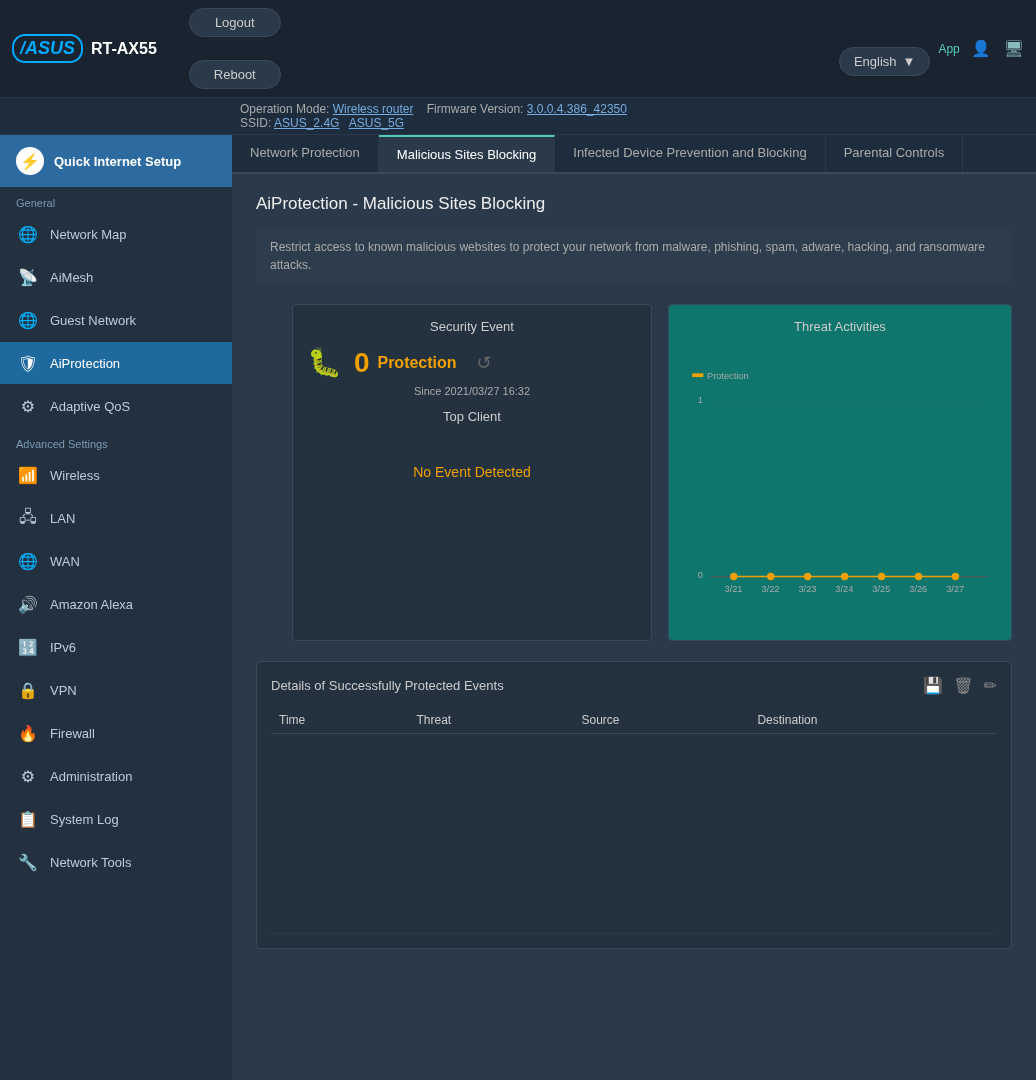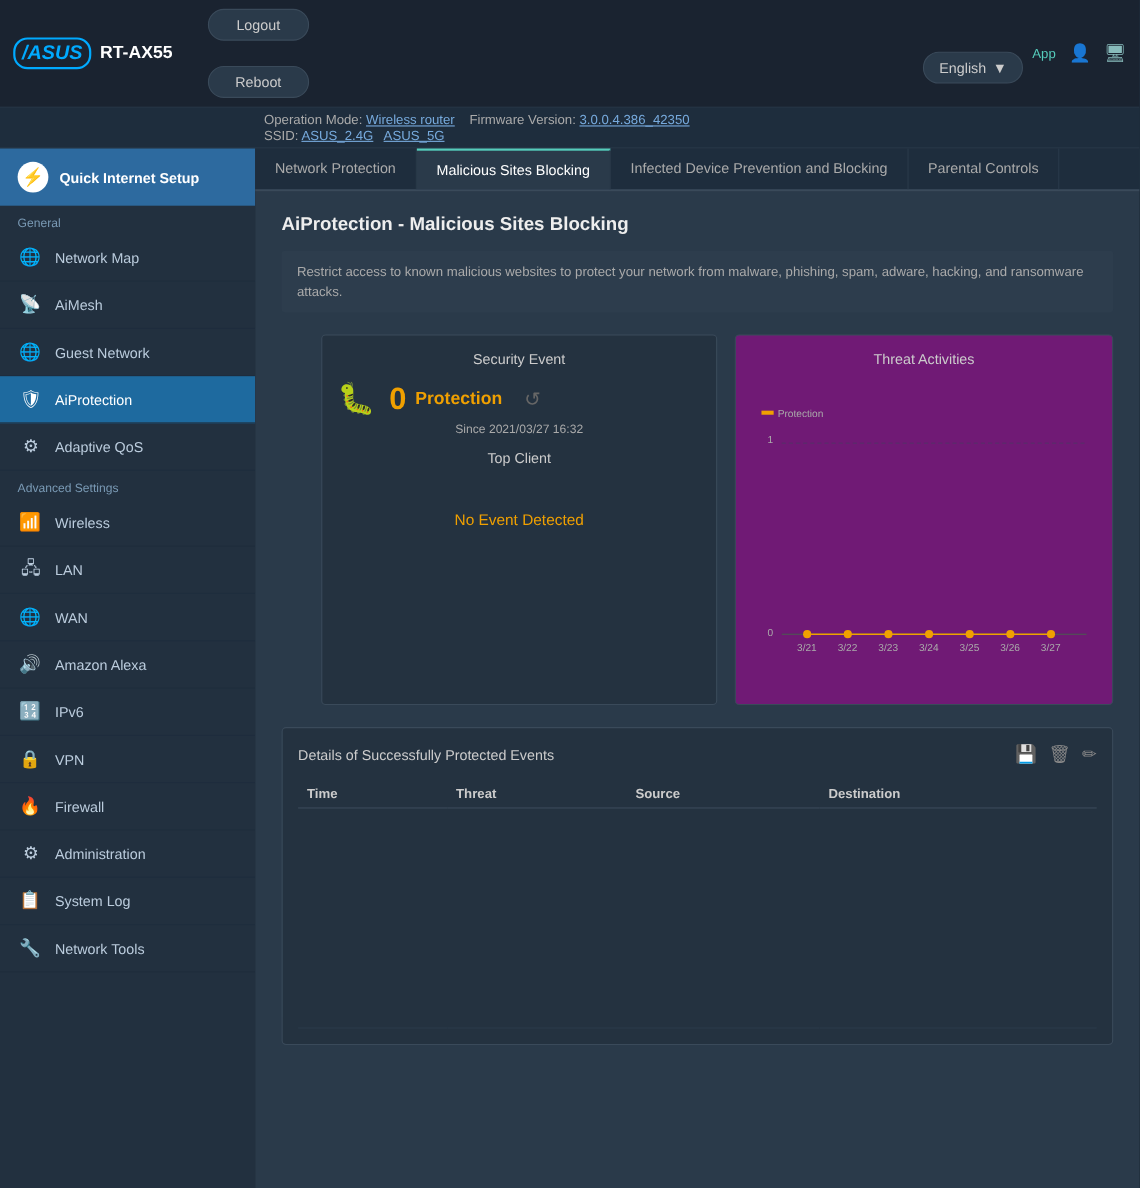--- a/index.html
+++ b/index.html
@@ -196,21 +196,21 @@
 
     
     .page-content {
       padding: 20px 24px;
       flex: 1;
     }
     .page-title {
       font-size: 17px;
       color: #eee;
       margin-bottom: 14px;
-      font-weight: bold;
+      font-weight: normal;
     }
     .description {
       color: #aaa;
       font-size: 12px;
       line-height: 1.5;
       margin-bottom: 20px;
       background: #2d3d4d;
       padding: 10px 14px;
       border-radius: 3px;
     }
@@ -283,21 +283,21 @@
     .no-event {
       text-align: center;
       color: #f0a000;
       font-size: 14px;
       margin-top: 10px;
     }
 
     
     .threat-panel {
       flex: 1;
-      background: #701a75;
+      background: #0f766e;
       border: 1px solid #3a4a5a;
       border-radius: 4px;
       padding: 14px;
     }
     .chart-container {
       position: relative;
       height: 280px;
     }
     .chart-svg {
       width: 100%;
@@ -330,21 +330,21 @@
     }
     .details-icon { cursor: pointer; }
 
     
     .data-table {
       width: 100%;
       border-collapse: collapse;
     }
     .data-table th {
       color: #ccc;
-      font-weight: bold;
+      font-weight: normal;
       font-size: 12px;
       padding: 6px 8px;
       text-align: left;
       border-bottom: 1px solid #3a4a5a;
     }
     .data-table td {
       padding: 6px 8px;
       font-size: 12px;
       color: #aaa;
       border-bottom: 1px solid #2a3a4a;

